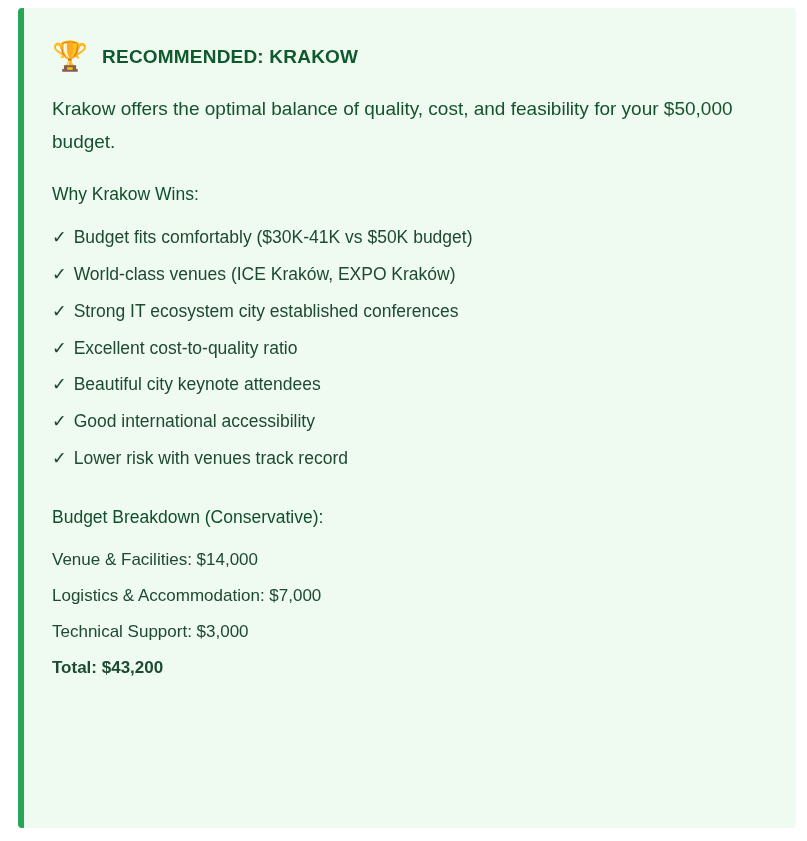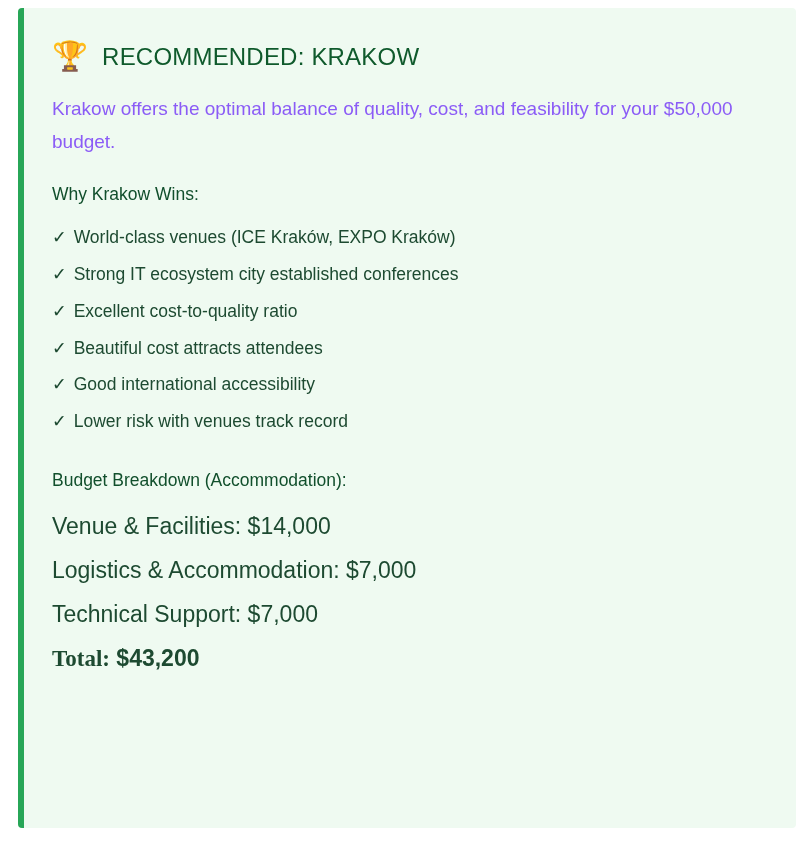--- a/index.html
+++ b/index.html
@@ -35,29 +35,29 @@
     align-items: center;
     gap: 14px;
     margin-bottom: 22px;
   }
   .trophy {
     font-size: 29px;
     line-height: 1;
     display: inline-block;
   }
   .card-title {
-    font-size: 24px;
-    font-weight: normal;
+    font-size: 19px;
+    font-weight: bold;
     color: #0f5a2c;
     letter-spacing: 0.2px;
   }
   .lede {
     font-size: 19px;
     line-height: 1.72;
-    color: #8b5cf6;
+    color: #14532d;
     margin: 0 0 26px 0;
     max-width: 690px;
   }
   .section-head {
     font-size: 17.5px;
     font-weight: normal;
     color: #114f2c;
     margin: 0 0 14px 0;
   }
   .bullets {
@@ -74,64 +74,65 @@
   .check {
     display: inline-block;
     margin-right: 7px;
   }
   .budget-list {
     list-style: none;
     margin: 0;
     padding: 0;
   }
   .budget-list li {
-    font-size: 23px;
+    font-size: 17px;
     color: #1d4a31;
     line-height: 1.3;
     padding: 7px 0;
   }
   .budget-total {
     font-size: 17px;
     font-weight: bold;
     color: #0f4a28;
     padding-top: 8px;
   }
-  .budget-total .total-label { font-weight: bold; font-family: Liberation Serif, serif; }
+  .budget-total .total-label { font-weight: bold; }
   .budget-total .total-value { font-weight: bold; }
 </style>
 </head>
 <body>
 
 <div class="page">
   <div class="card">
 
     <div class="card-header">
       <span class="trophy">🏆</span>
       <span class="card-title">RECOMMENDED: KRAKOW</span>
     </div>
 
     <p class="lede">Krakow offers the optimal balance of quality, cost, and feasibility for your $50,000 budget.</p>
 
     <div class="section-head">Why Krakow Wins:</div>
 
     <ul class="bullets">
+      <li><span class="check">✓</span><span>Budget fits comfortably ($30K-41K vs $50K budget)</span></li>
       <li><span class="check">✓</span><span>World-class venues (ICE Kraków, EXPO Kraków)</span></li>
       <li><span class="check">✓</span><span>Strong IT ecosystem city established conferences</span></li>
       <li><span class="check">✓</span><span>Excellent cost-to-quality ratio</span></li>
-      <li><span class="check">✓</span><span>Beautiful cost attracts attendees</span></li>
+      <li><span class="check">✓</span><span>Beautiful city keynote attendees</span></li>
       <li><span class="check">✓</span><span>Good international accessibility</span></li>
       <li><span class="check">✓</span><span>Lower risk with venues track record</span></li>
     </ul>
 
-    <div class="section-head">Budget Breakdown (Accommodation):</div>
+    <div class="section-head">Budget Breakdown (Conservative):</div>
 
     <ul class="budget-list">
       <li>Venue &amp; Facilities: $14,000</li>
       <li>Logistics &amp; Accommodation: $7,000</li>
-      <li>Technical Support: $7,000</li>
+      <li>Technical Support: $3,000</li>
       <li class="budget-total">
         <span class="total-label">Total:</span>
         <span class="total-value">$43,200</span>
       </li>
     </ul>
 
   </div>
 </div>
 
 </body></html>

